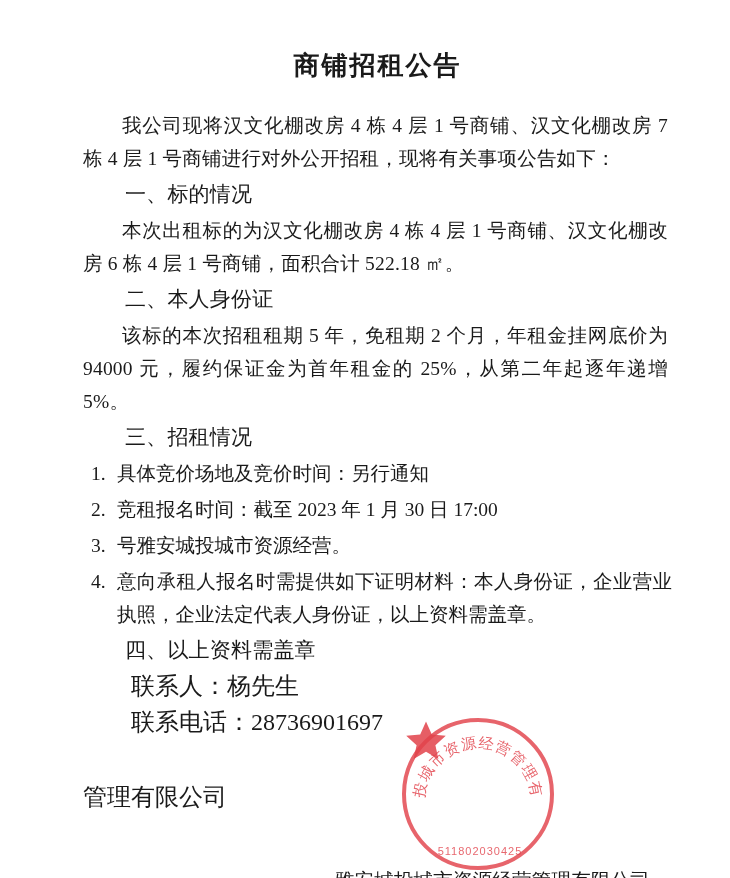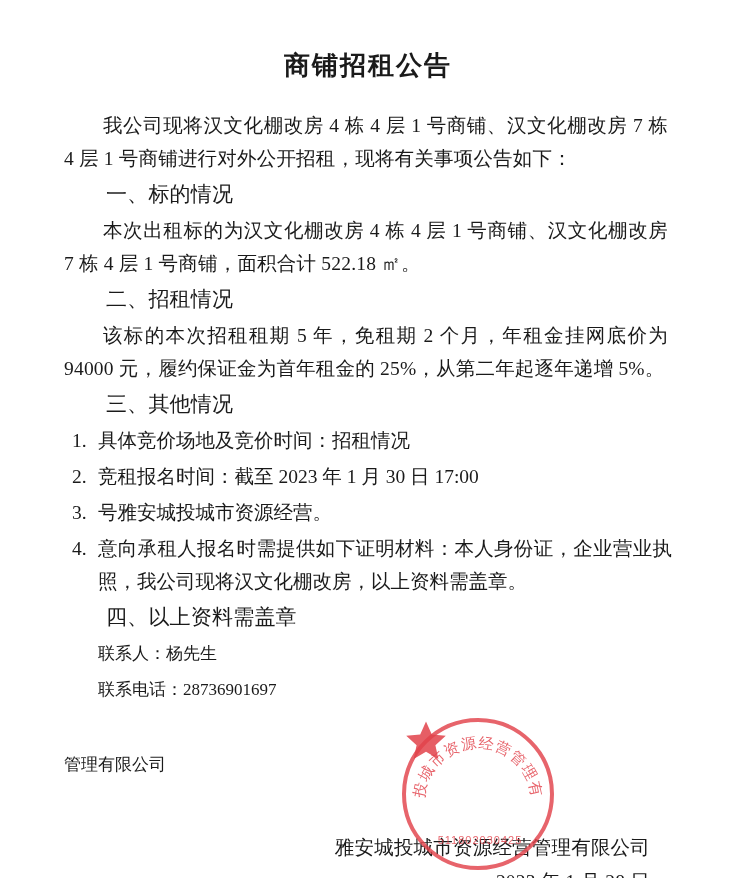--- a/index.html
+++ b/index.html
@@ -13,21 +13,21 @@
     position: relative;
     font-family: "Liberation Serif", "DejaVu Serif", serif;
     color: #1a1a1a;
     overflow: hidden;
   }
   .page {
     position: relative;
     width: 730px;
     height: 799px;
     box-sizing: border-box;
-    padding: 30px 58px 0 64px;
+    padding: 30px 58px 0 83px;
   }
   .doc-title {
     text-align: center;
     font-size: 26px;
     font-weight: bold;
     letter-spacing: 2px;
     margin: 18px 0 26px 0;
     font-family: "Liberation Serif", "DejaVu Serif", serif;
   }
   p.body-text {
@@ -59,21 +59,21 @@
     position: relative;
     text-align: justify;
     text-justify: inter-ideograph;
   }
   ol.num-list li .num {
     position: absolute;
     left: 8px;
     top: 0;
   }
   p.contact-line {
-    font-size: 17px;
+    font-size: 24px;
     line-height: 33px;
     margin: 0 0 3px 0;
     text-indent: 0;
     padding-left: 2em;
     text-align: justify;
     text-justify: inter-ideograph;
   }
   p.contact-line.wrap {
     padding-left: 0;
     text-indent: 2em;
@@ -118,65 +118,65 @@
     left: 54px;
     top: 50px;
     width: 48px;
     height: 48px;
     color: #e2424b;
     opacity: 0.85;
   }
   .seal-bottom {
     position: absolute;
     left: 16px;
-    top: 116px;
+    top: 127px;
     width: 124px;
     text-align: center;
     font-size: 11px;
     color: #e2424b;
     opacity: 0.8;
     letter-spacing: 1px;
     font-family: "Liberation Sans", sans-serif;
   }
 </style>
 </head>
 <body>
 
 <div class="page">
 
   <h1 class="doc-title">商铺招租公告</h1>
 
   <p class="body-text">我公司现将汉文化棚改房 4 栋 4 层 1 号商铺、汉文化棚改房 7 栋 4 层 1 号商铺进行对外公开招租，现将有关事项公告如下：</p>
 
   <p class="section-head">一、标的情况</p>
 
-  <p class="body-text">本次出租标的为汉文化棚改房 4 栋 4 层 1 号商铺、汉文化棚改房 7 栋 4 层 1 号商铺，面积合计 522.18 ㎡。</p>
-
-  <p class="section-head">二、招租情况</p>
+  <p class="body-text">本次出租标的为汉文化棚改房 4 栋 4 层 1 号商铺、汉文化棚改房 6 栋 4 层 1 号商铺，面积合计 522.18 ㎡。</p>
+
+  <p class="section-head">二、本人身份证</p>
 
   <p class="body-text">该标的本次招租租期 5 年，免租期 2 个月，年租金挂网底价为 94000 元，履约保证金为首年租金的 25%，从第二年起逐年递增 5%。</p>
 
-  <p class="section-head">三、其他情况</p>
+  <p class="section-head">三、招租情况</p>
 
   <ol class="num-list">
     <li>
       <span class="num">1.</span>
-      <span>具体竞价场地及竞价时间：招租情况</span>
+      <span>具体竞价场地及竞价时间：另行通知</span>
     </li>
     <li>
       <span class="num">2.</span>
       <span>竞租报名时间：截至 2023 年 1 月 30 日 17:00</span>
     </li>
     <li>
       <span class="num">3.</span>
       <span>号雅安城投城市资源经营。</span>
     </li>
     <li>
       <span class="num">4.</span>
-      <span>意向承租人报名时需提供如下证明材料：本人身份证，企业营业执照，我公司现将汉文化棚改房，以上资料需盖章。</span>
+      <span>意向承租人报名时需提供如下证明材料：本人身份证，企业营业执照，企业法定代表人身份证，以上资料需盖章。</span>
     </li>
   </ol>
 
   <p class="section-head">四、以上资料需盖章</p>
 
   <p class="contact-line">联系人：杨先生</p>
   <p class="contact-line">联系电话：28736901697</p>
   <p class="contact-line wrap" style="text-indent:0;padding-left:0;margin-top:42px;">管理有限公司</p>
 
   <div class="signature">

